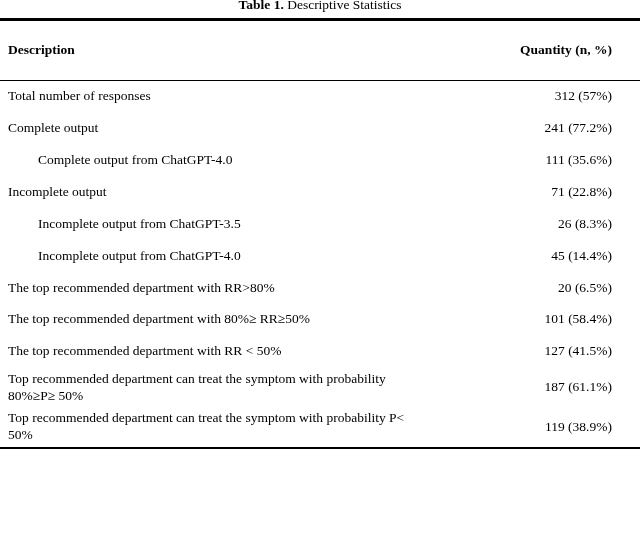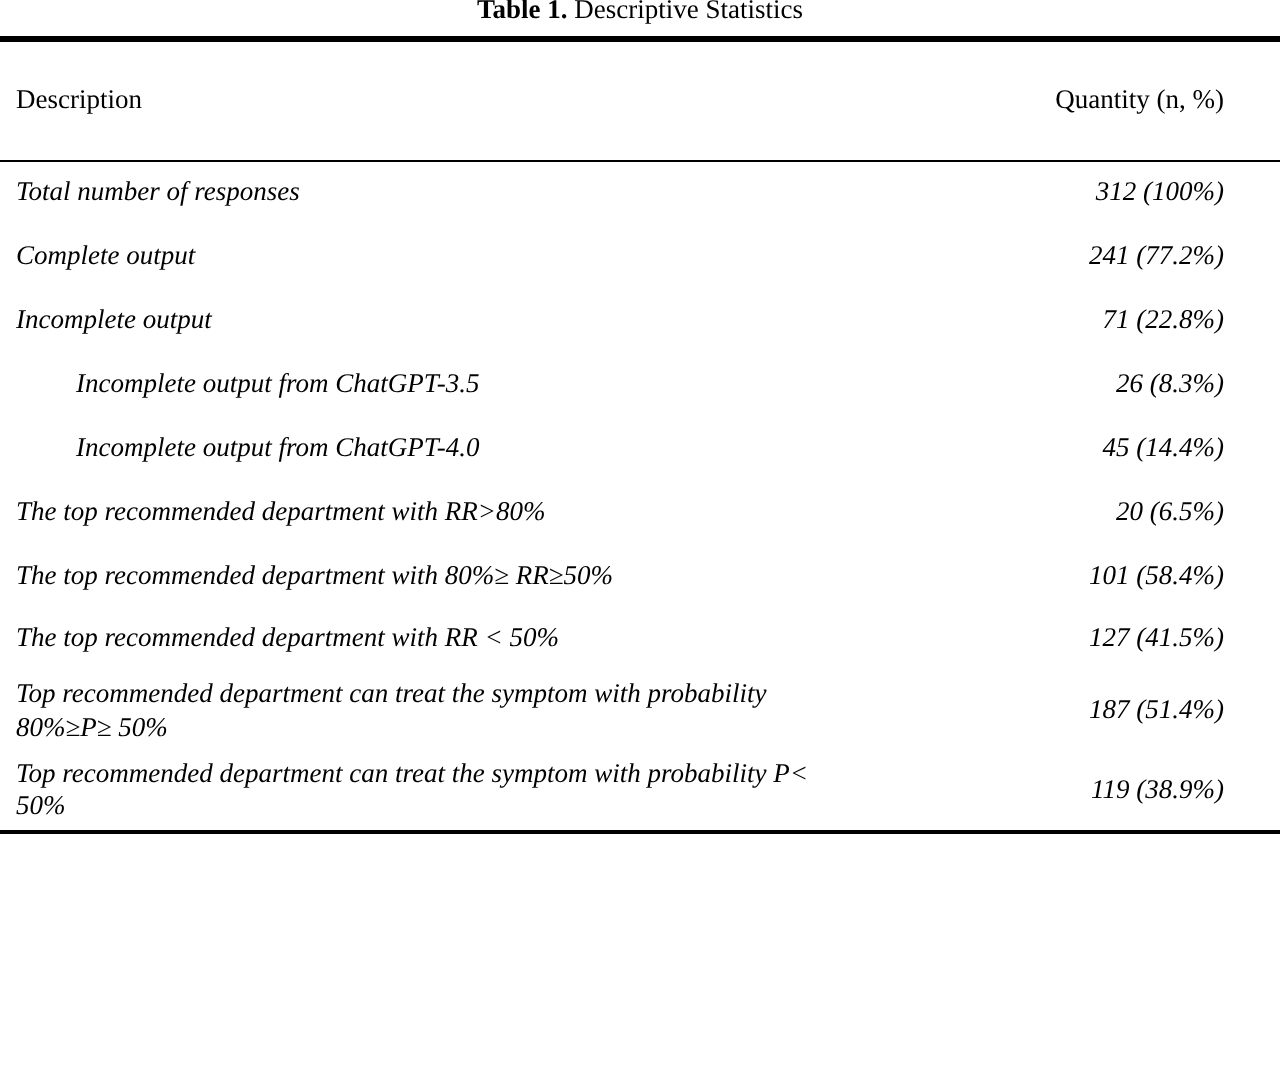--- a/index.html
+++ b/index.html
@@ -24,63 +24,66 @@
   }
   .title .bold { font-weight: bold; }
   table.paper-table {
     width: 100%;
     border-collapse: collapse;
     border-top: 3px solid #000;
     border-bottom: 2.5px solid #000;
     table-layout: fixed;
   }
   th {
-    font-weight: normal;
+    font-weight: bold;
     padding: 21px 0;
     border-bottom: 1.5px solid #000;
   }
   th.desc, td.desc {
     text-align: left;
     padding-left: 8px;
     padding-right: 6px;
   }
   th.qty, td.qty {
     width: 35%;
     text-align: right;
     padding-right: 28px;
   }
   td {
     padding-top: 7.5px;
     padding-bottom: 7.5px;
     vertical-align: middle;
-    font-style: italic;
   }
   td.desc.indent { padding-left: 38px; }
   tr.multiline td { padding-top: 3px; padding-bottom: 3px; }
 </style>
 </head>
 <body>
 
 <div class="title"><span class="bold">Table 1.</span><span> Descriptive Statistics</span></div>
 
 <table class="paper-table">
   <thead>
     <tr>
       <th class="desc">Description</th>
       <th class="qty">Quantity (n, %)</th>
     </tr>
   </thead>
   <tbody>
       <tr>
         <td class="desc">Total number of responses</td>
-        <td class="qty">312 (100%)</td>
+        <td class="qty">312 (57%)</td>
       </tr>
       <tr>
         <td class="desc">Complete output</td>
         <td class="qty">241 (77.2%)</td>
+      </tr>
+      <tr>
+        <td class="desc indent">Complete output from ChatGPT-4.0</td>
+        <td class="qty">111 (35.6%)</td>
       </tr>
       <tr>
         <td class="desc">Incomplete output</td>
         <td class="qty">71 (22.8%)</td>
       </tr>
       <tr>
         <td class="desc indent">Incomplete output from ChatGPT-3.5</td>
         <td class="qty">26 (8.3%)</td>
       </tr>
       <tr>
@@ -94,20 +97,20 @@
       <tr>
         <td class="desc">The top recommended department with 80%≥ RR≥50%</td>
         <td class="qty">101 (58.4%)</td>
       </tr>
       <tr>
         <td class="desc">The top recommended department with RR &lt; 50%</td>
         <td class="qty">127 (41.5%)</td>
       </tr>
       <tr class="multiline">
         <td class="desc">Top recommended department can treat the symptom with probability 80%≥P≥ 50%</td>
-        <td class="qty">187 (51.4%)</td>
+        <td class="qty">187 (61.1%)</td>
       </tr>
       <tr class="multiline">
         <td class="desc">Top recommended department can treat the symptom with probability P&lt; 50%</td>
         <td class="qty">119 (38.9%)</td>
       </tr>
     </tbody>
 </table>
 
 </body></html>

